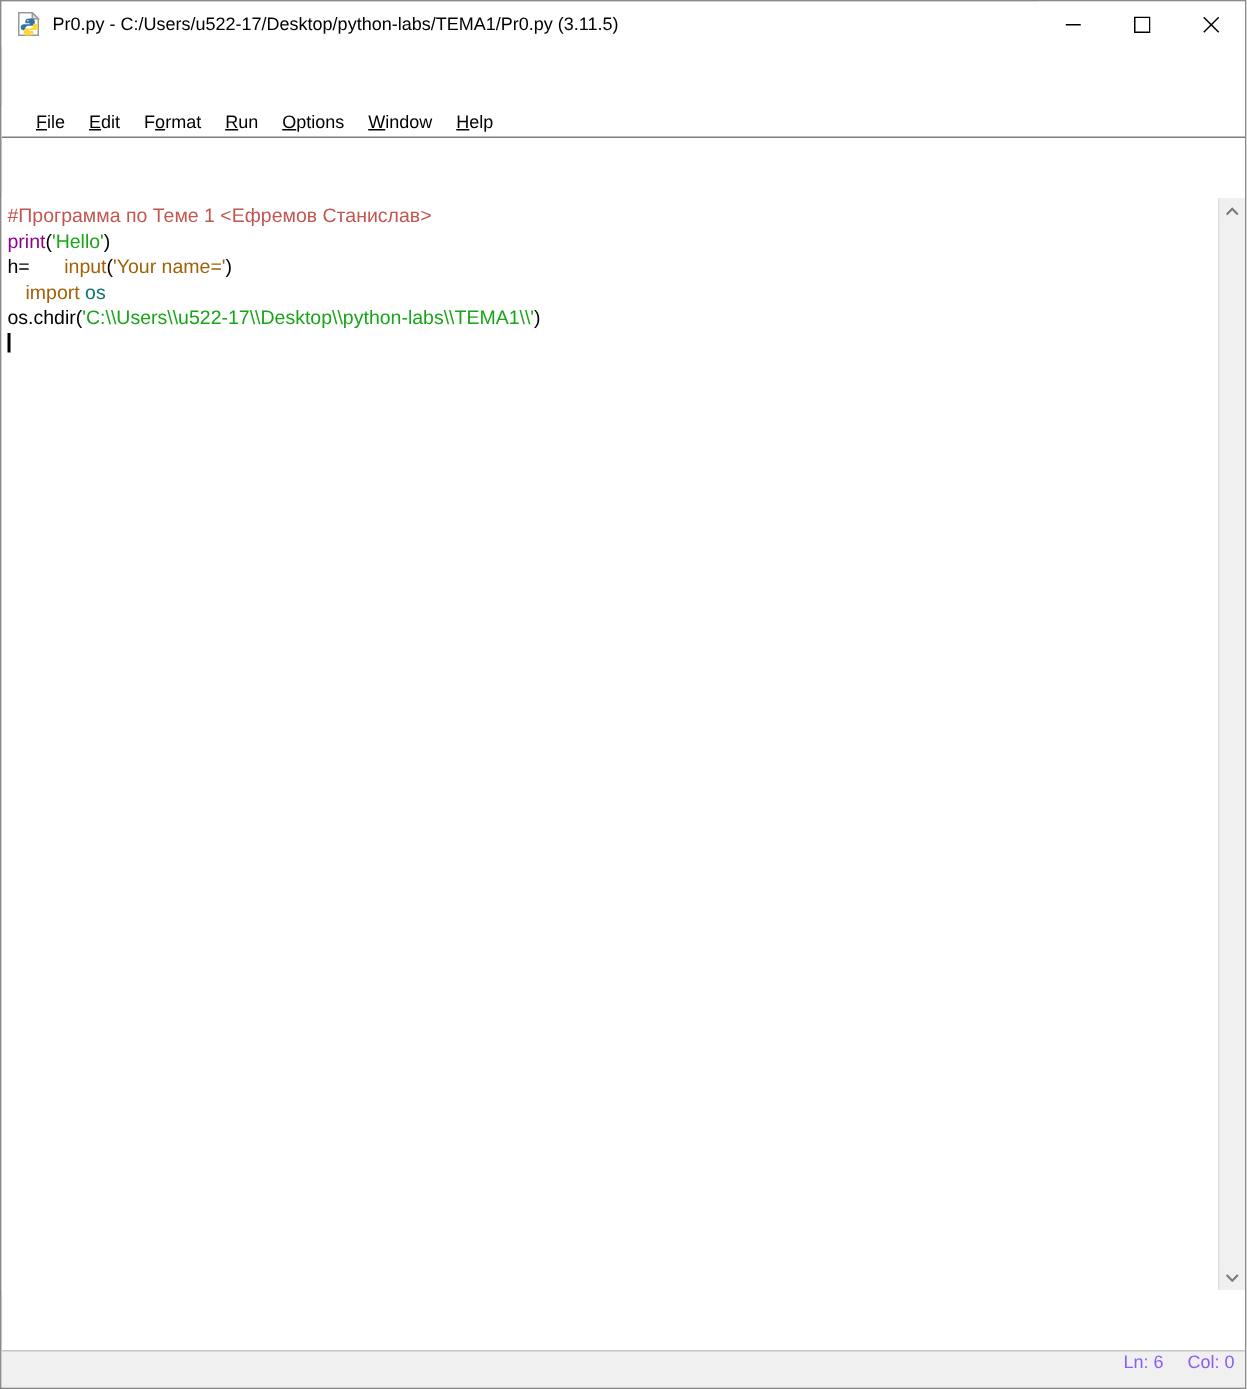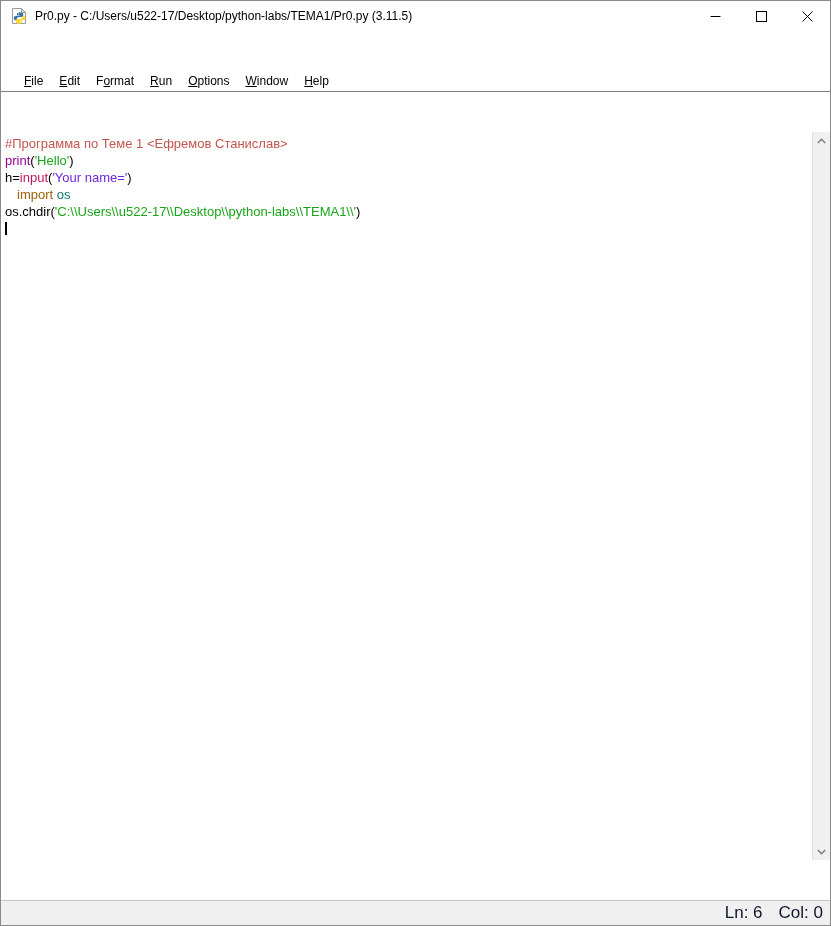--- a/index.html
+++ b/index.html
@@ -27,21 +27,21 @@
   .code-area{flex:1;padding:3px 0 12px 4px;font-size:13px;line-height:17px;
     font-family:"Liberation Sans",sans-serif;overflow:hidden;cursor:text;}
   .code-line{white-space:pre;min-height:17px;}
   .caret{display:inline-block;width:2px;height:13px;background:#000;vertical-align:-2px;}
   .scrollbar{flex:0 0 17px;background:#f0f0f0;border-left:1px solid #dcdcdc;
     display:flex;flex-direction:column;justify-content:space-between;align-items:center;}
   .scroll-btn{height:17px;width:17px;display:flex;align-items:center;justify-content:center;
     background:#f0f0f0;border:none;padding:0;}
   
   .statusbar{flex:0 0 24px;background:#f0f0f0;border-top:1px solid #c6c6c6;
-    display:flex;align-items:center;justify-content:flex-end;font-size:17px;color:#0f172a;}
+    display:flex;justify-content:flex-end;font-size:12px;color:#8b5cf6;}
   .status-cell{margin-right:16px;}
   .status-cell:last-child{margin-right:7px;}
 </style>
 </head>
 <body>
 
 <div class="window">
 
   <div class="titlebar">
     <svg class="app-icon" viewBox="0 0 16 16">
@@ -78,21 +78,21 @@
       <div class="menu-item"><span class="ul">R</span>un</div>
       <div class="menu-item"><span class="ul">O</span>ptions</div>
       <div class="menu-item"><span class="ul">W</span>indow</div>
       <div class="menu-item"><span class="ul">H</span>elp</div>
     </div>
 
   <div class="content">
     <div class="code-area" id="code-area">
         <div class="code-line"><span style="color: rgb(193, 87, 80);">#Программа по Теме 1 &lt;Ефремов Станислав&gt;</span></div>
         <div class="code-line"><span style="color: rgb(144, 0, 144);">print</span><span style="color: rgb(0, 0, 0);">(</span><span style="color: rgb(25, 165, 25);">'Hello'</span><span style="color: rgb(0, 0, 0);">)</span></div>
-        <div class="code-line"><span style="color: rgb(0, 0, 0);">h=</span><span style="color: #be185d;">input</span><span style="color: rgb(0, 0, 0);">(</span><span style="color: #6d28d9;">'Your name='</span><span style="color: rgb(0, 0, 0);">)</span></div>
+        <div class="code-line"><span style="color: rgb(0, 0, 0);">h=</span><span style="color: #a16207; margin-left: 23px;">input</span><span style="color: rgb(0, 0, 0);">(</span><span style="color: #a16207;">'Your name='</span><span style="color: rgb(0, 0, 0);">)</span></div>
         <div class="code-line"><span style="color: #a16207; margin-left: 12px;">import</span><span style="color: #0f766e;"> os</span></div>
         <div class="code-line"><span style="color: rgb(0, 0, 0);">os.chdir(</span><span style="color: rgb(25, 165, 25);">'C:\\Users\\u522-17\\Desktop\\python-labs\\TEMA1\\'</span><span style="color: rgb(0, 0, 0);">)</span></div>
         <div class="code-line"><span class="caret"></span></div>
       </div>
     <div class="scrollbar">
       <button class="scroll-btn">
         <svg width="9" height="6" viewBox="0 0 9 6">
             <polyline points="0.8,5 4.5,1.2 8.2,5" fill="none" stroke="#7a7a7a" stroke-width="1.4"></polyline>
           </svg>
       </button>

